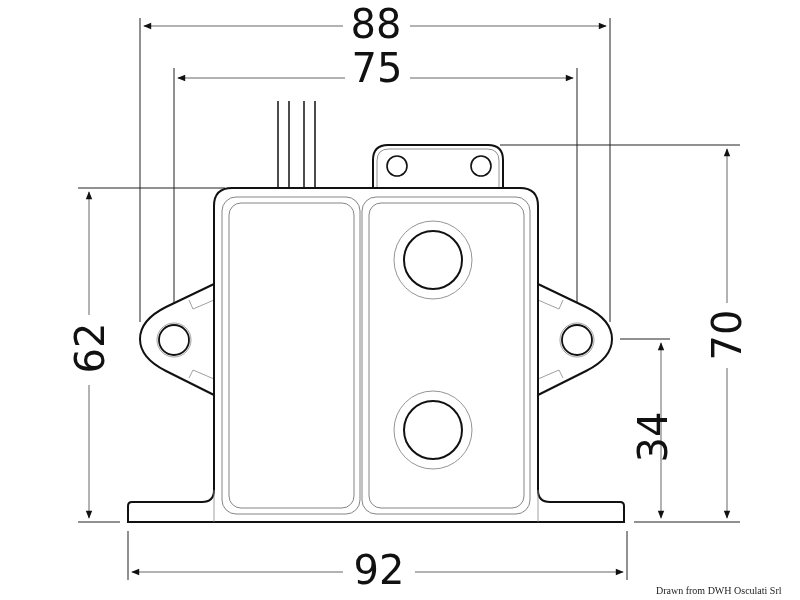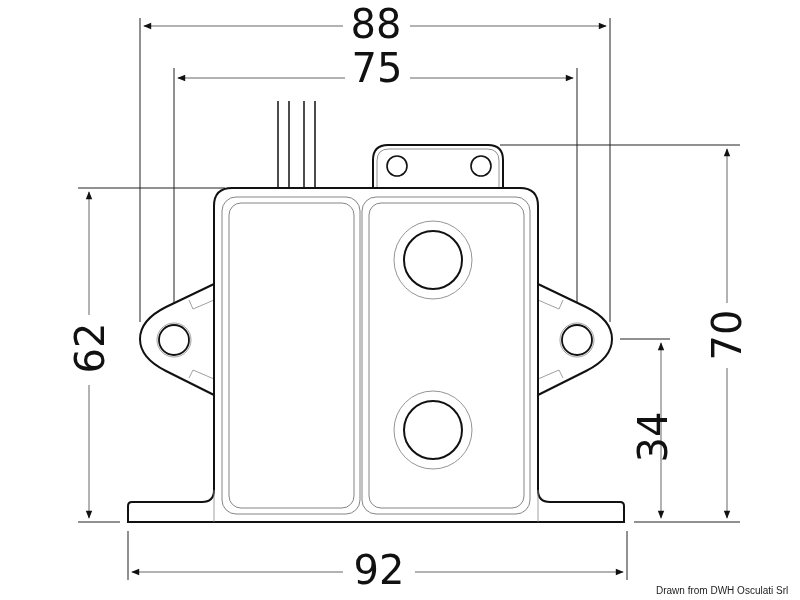--- a/index.html
+++ b/index.html
@@ -1,19 +1,19 @@
 <!DOCTYPE html>
 <html><head>
 <meta charset="utf-8">
 <style>
   html, body { margin: 0; padding: 0; background: #ffffff; }
   body { width: 800px; height: 600px; overflow: hidden; position: relative; font-family: "DejaVu Sans", sans-serif; }
   svg { position: absolute; left: 0; top: 0; }
   .dim-text { font-family: "DejaVu Sans", sans-serif; font-size: 40px; fill: #111111; }
-  .credit { position: absolute; left: 656px; top: 585px; font-family: Liberation Sans, sans-serif; font-size: 10px; color: #222222; white-space: nowrap; }
+  .credit { position: absolute; left: 656px; top: 585px; font-family: Liberation Serif, serif; font-size: 10px; color: #222222; white-space: nowrap; }
 </style>
 </head>
 <body>
 
 <svg width="800" height="600" viewBox="0 0 800 600">
   <defs>
     <marker id="arr" viewBox="0 0 10 10" refX="9" refY="5" markerWidth="10" markerHeight="8" orient="auto-start-reverse" markerUnits="userSpaceOnUse">
       <path d="M0,1 L10,5 L0,9 Z" fill="#111"></path>
     </marker>
   </defs>

